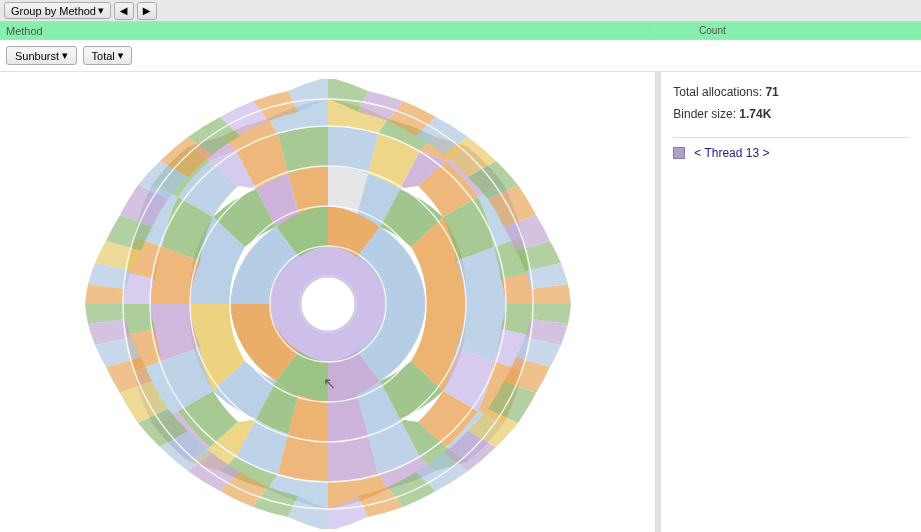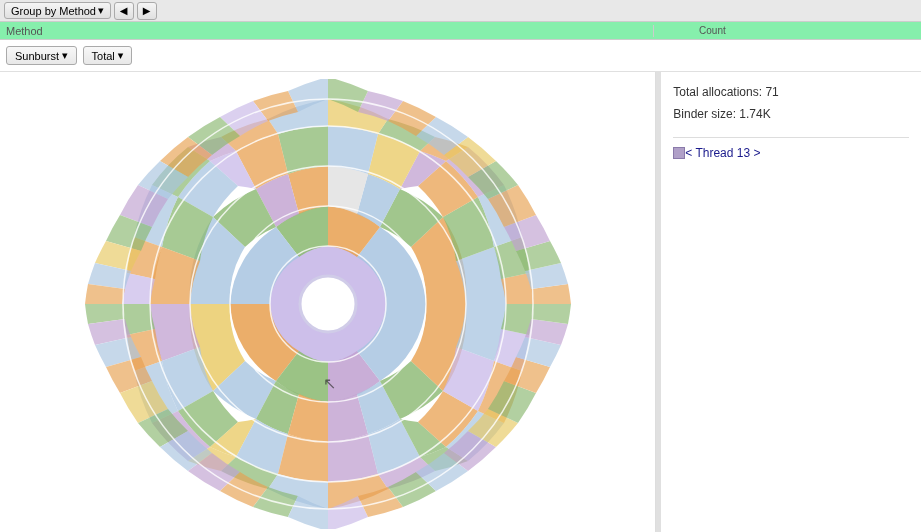--- a/index.html
+++ b/index.html
@@ -117,31 +117,31 @@
       background: #fff;
       padding: 10px 12px;
     }
     .stats-text {
       font-size: 12px;
       color: #333;
       line-height: 1.8;
       margin-bottom: 12px;
     }
     .stats-text strong {
-      font-weight: 400;
+      font-weight: 700;
     }
     .divider-line {
       border: none;
       border-top: 1px solid #ddd;
       margin: 8px 0;
     }
     .thread-item {
       display: flex;
       align-items: center;
-      gap: 0;
+      gap: 9px;
       margin-bottom: 6px;
       font-size: 12px;
       color: #333;
     }
     .thread-icon {
       width: 12px;
       height: 12px;
       background: #b0a0c8;
       display: inline-block;
       border: 1px solid #8a7aaa;

